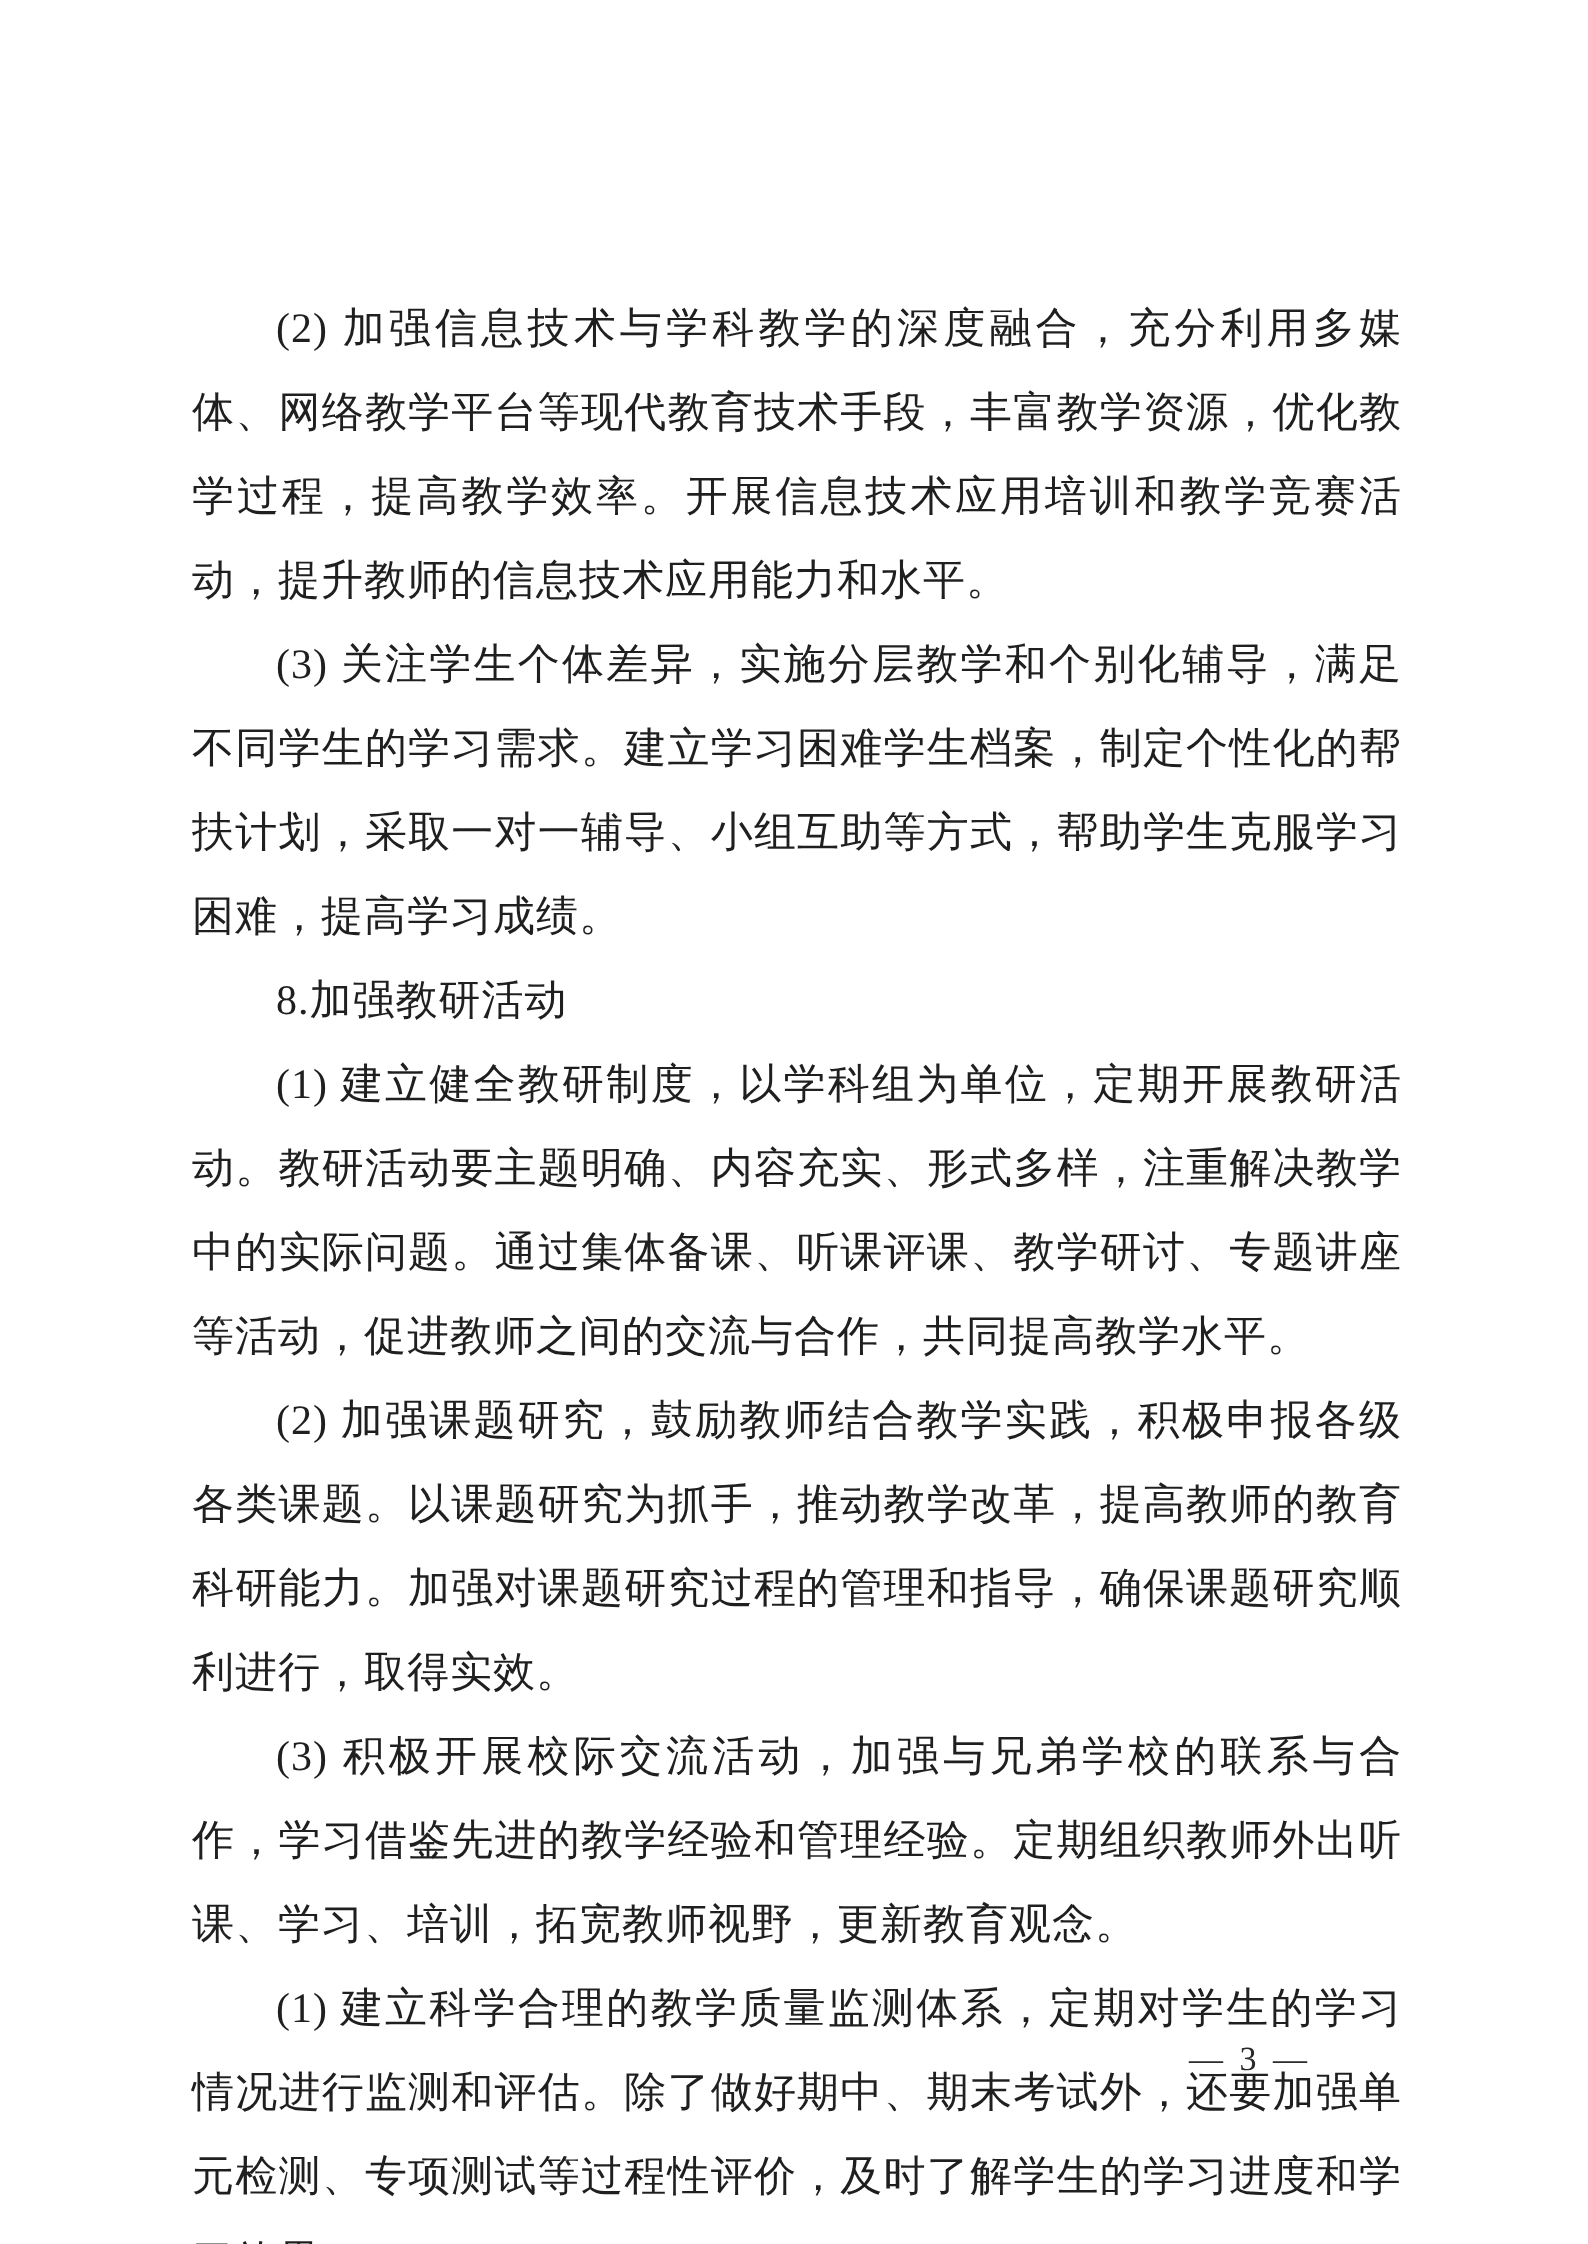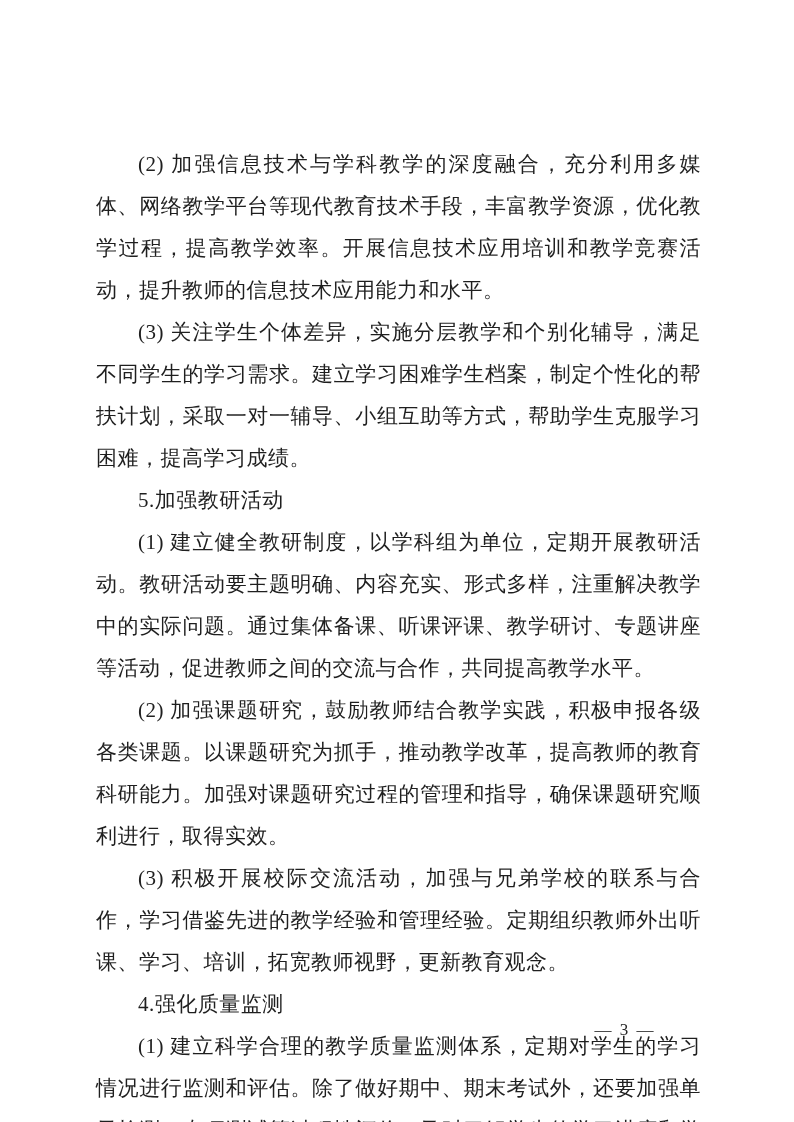--- a/index.html
+++ b/index.html
@@ -48,21 +48,20 @@
   }
 </style>
 </head>
 <body>
 
 <div class="page">
   <div class="content">
 
   <p class="body">(2) 加强信息技术与学科教学的深度融合，充分利用多媒体、网络教学平台等现代教育技术手段，丰富教学资源，优化教学过程，提高教学效率。开展信息技术应用培训和教学竞赛活动，提升教师的信息技术应用能力和水平。</p>
       <p class="body">(3) 关注学生个体差异，实施分层教学和个别化辅导，满足不同学生的学习需求。建立学习困难学生档案，制定个性化的帮扶计划，采取一对一辅导、小组互助等方式，帮助学生克服学习困难，提高学习成绩。</p>
-      <p class="heading">5.加强教研活动</p>
+      <p class="heading">8.加强教研活动</p>
       <p class="body">(1) 建立健全教研制度，以学科组为单位，定期开展教研活动。教研活动要主题明确、内容充实、形式多样，注重解决教学中的实际问题。通过集体备课、听课评课、教学研讨、专题讲座等活动，促进教师之间的交流与合作，共同提高教学水平。</p>
       <p class="body">(2) 加强课题研究，鼓励教师结合教学实践，积极申报各级各类课题。以课题研究为抓手，推动教学改革，提高教师的教育科研能力。加强对课题研究过程的管理和指导，确保课题研究顺利进行，取得实效。</p>
       <p class="body">(3) 积极开展校际交流活动，加强与兄弟学校的联系与合作，学习借鉴先进的教学经验和管理经验。定期组织教师外出听课、学习、培训，拓宽教师视野，更新教育观念。</p>
-      <p class="heading">4.强化质量监测</p>
       <p class="body">(1) 建立科学合理的教学质量监测体系，定期对学生的学习情况进行监测和评估。除了做好期中、期末考试外，还要加强单元检测、专项测试等过程性评价，及时了解学生的学习进度和学习效果。</p>
     </div>
   <div class="page-number">— 3 —</div>
 </div>
 
 </body></html>

